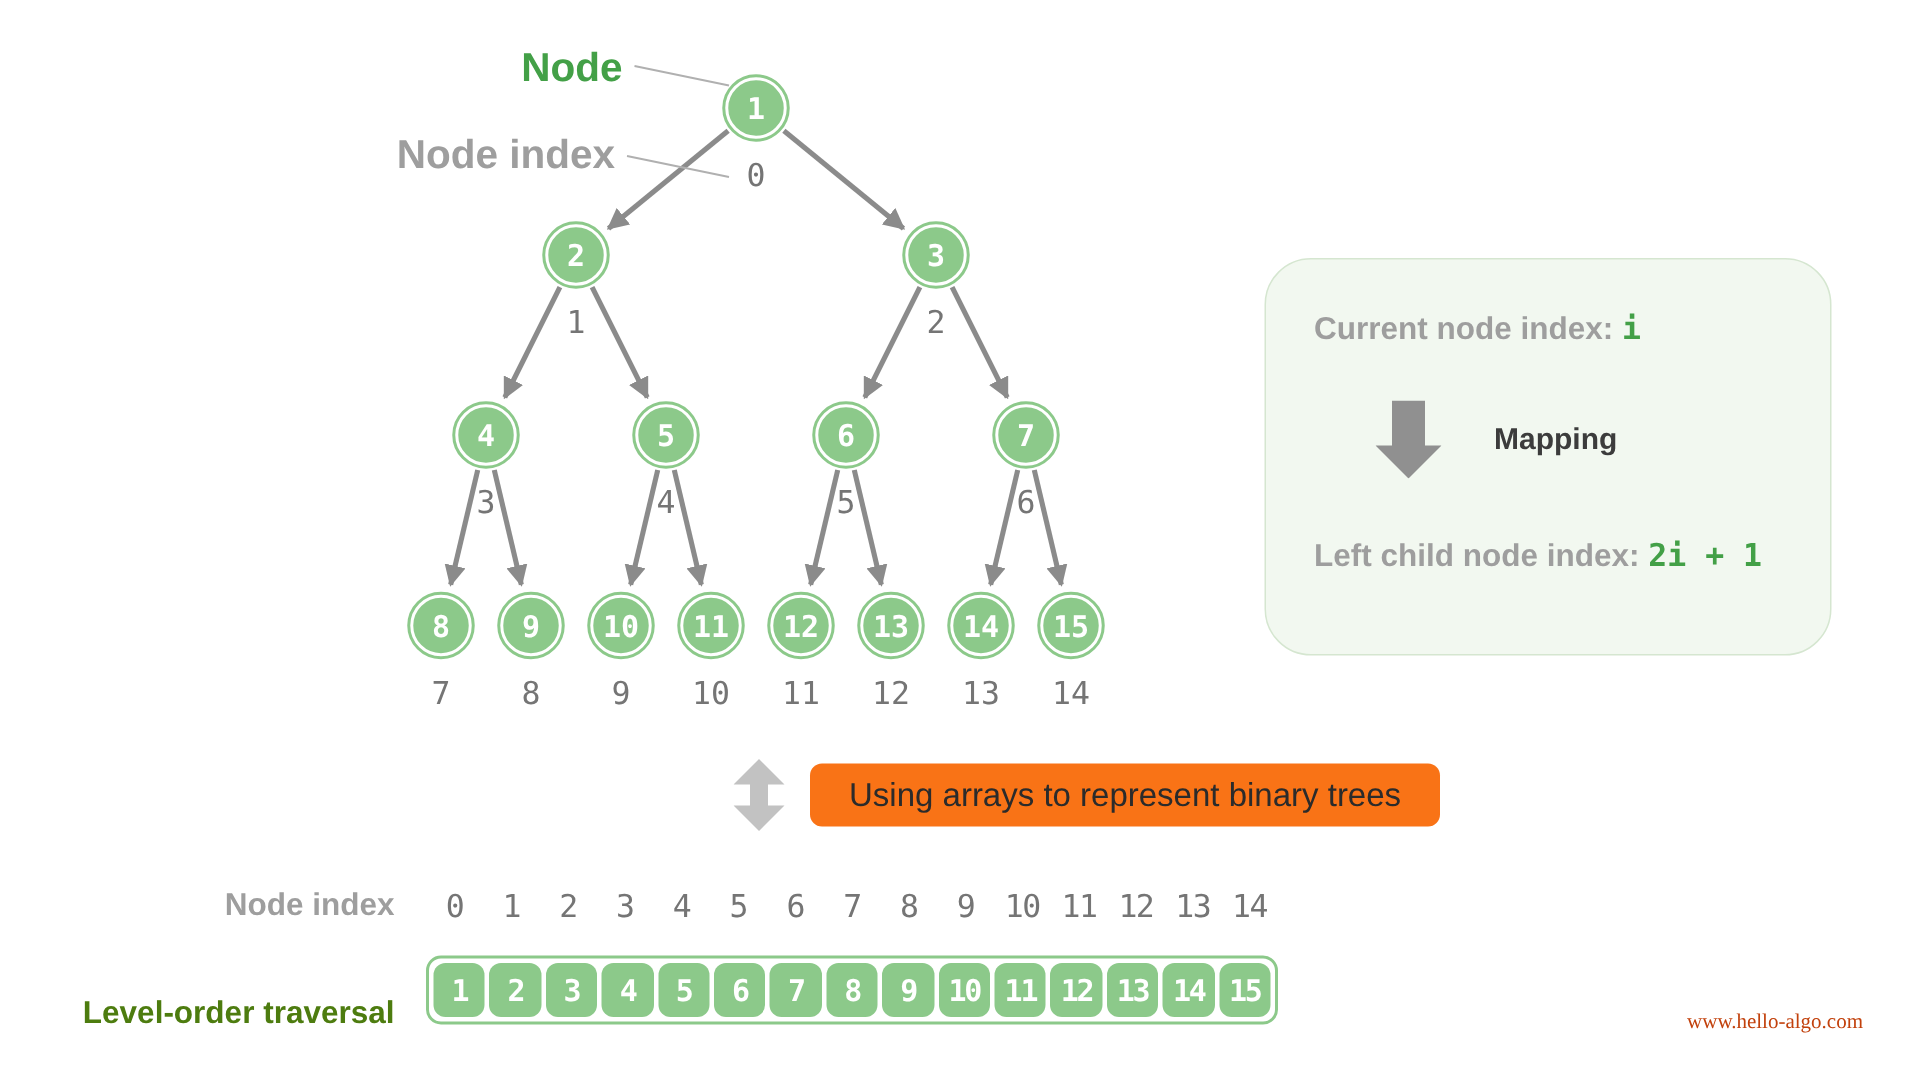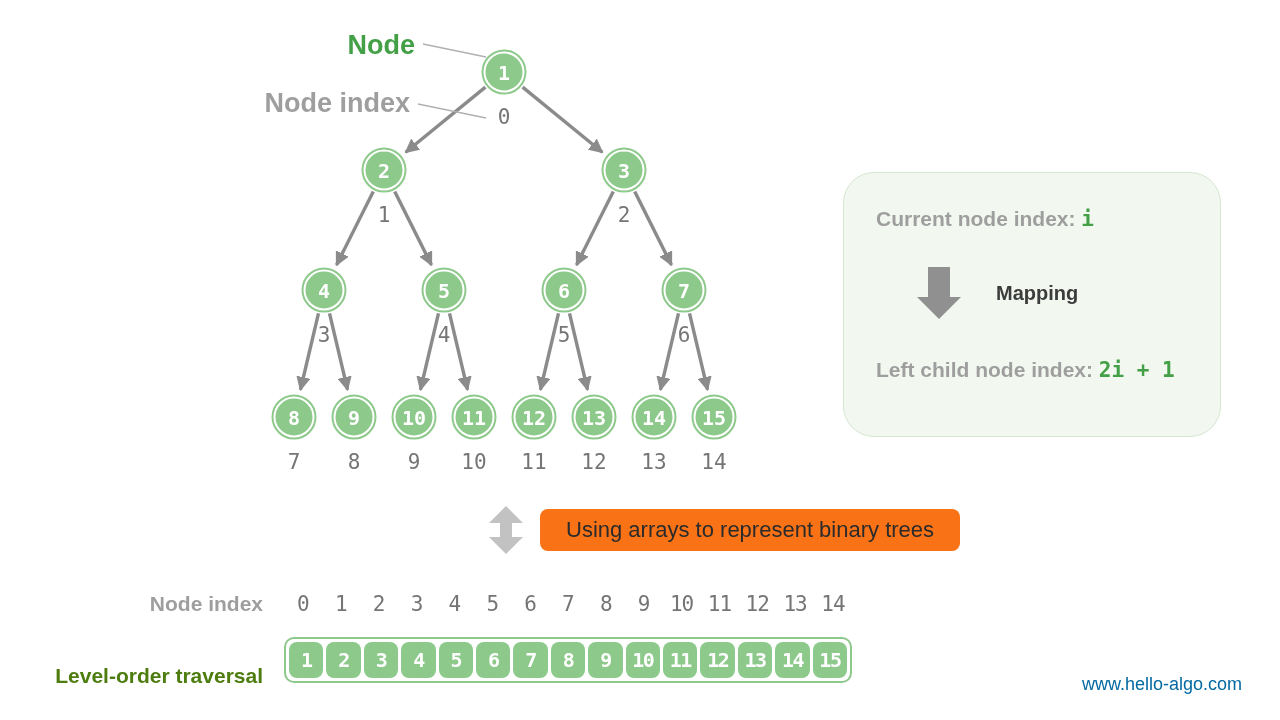--- a/index.html
+++ b/index.html
@@ -65,22 +65,22 @@
     position:absolute;left:284px;top:637px;width:568px;height:46px;box-sizing:border-box;
     background:#ffffff;border:2px solid #8cc98a;border-radius:10px;
     padding:3px;display:flex;gap:3px;
   }
   #array-box .cell{
     flex:1;background:#8cc98a;border-radius:8px;
     display:flex;align-items:center;justify-content:center;
     color:#ffffff;font-family:"DejaVu Sans Mono",monospace;font-weight:bold;font-size:20px;letter-spacing:-1.5px;
   }
   #watermark{
-    position:absolute;right:38px;top:674px;color:#0369a1;
-    font-family:Liberation Sans, sans-serif;font-size:18px;
+    position:absolute;right:38px;top:674px;color:#c2410c;
+    font-family:Liberation Serif, serif;font-size:14px;
   }
 </style>
 </head>
 <body>
 
 <div id="canvas">
 
   <svg class="layer">
     <defs>
       <marker id="ah" viewBox="0 0 10 10" refX="9" refY="5" markerWidth="4.2" markerHeight="4.2" orient="auto-start-reverse">

